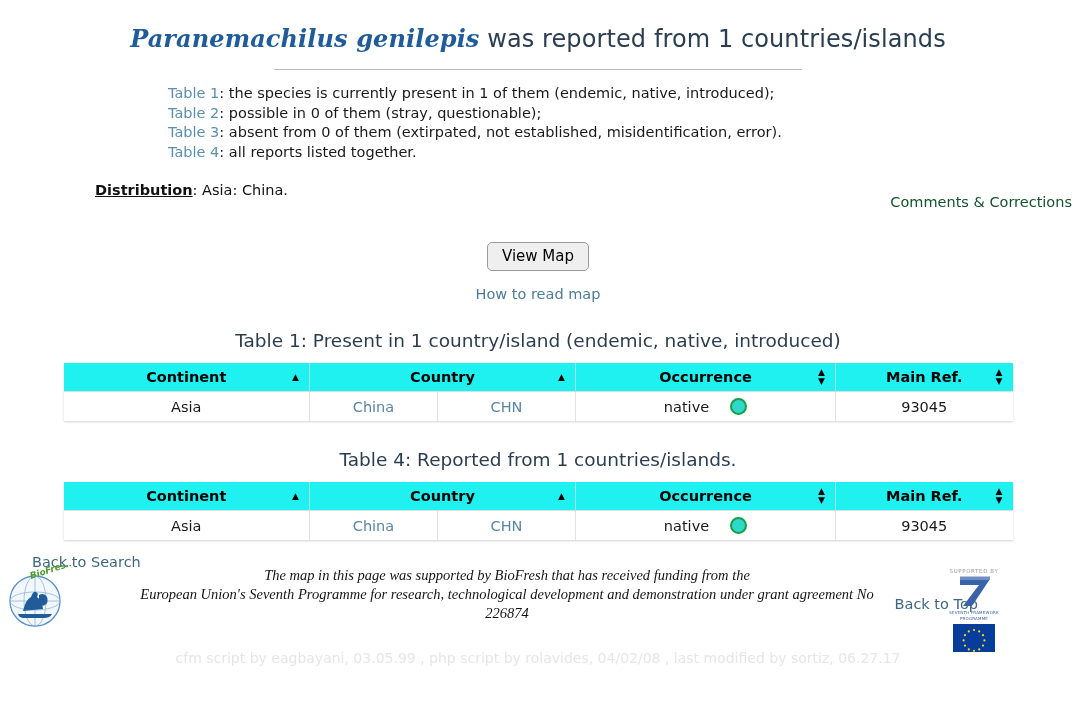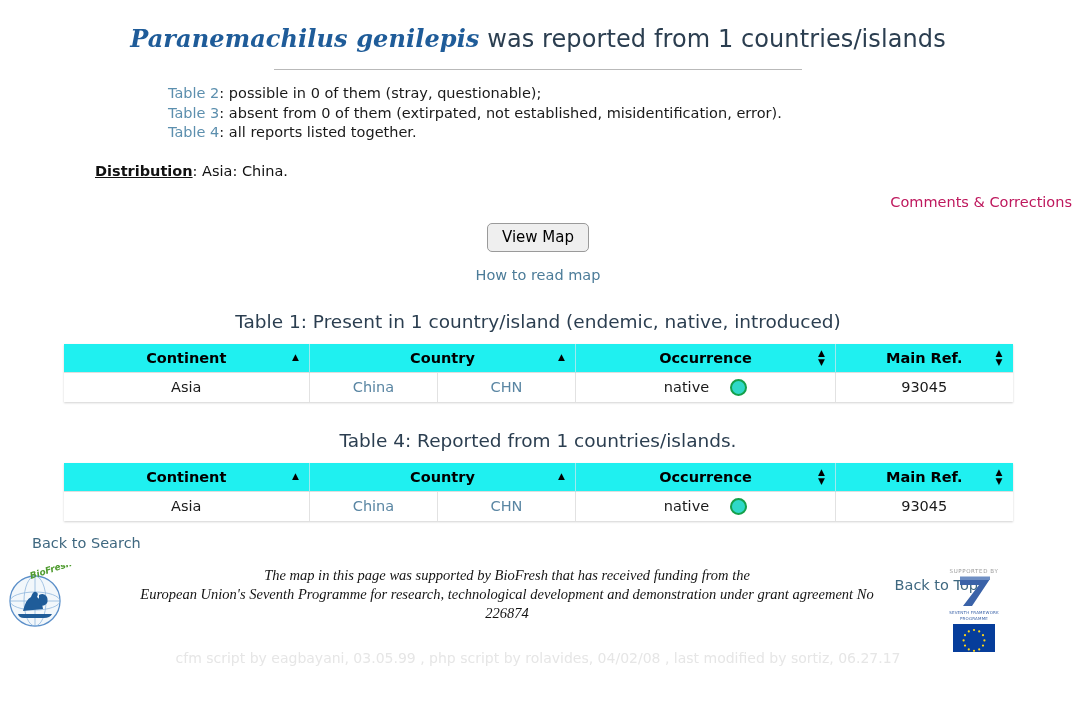--- a/index.html
+++ b/index.html
@@ -62,21 +62,21 @@
   .distribution .dist-label {
     font-weight: bold;
     text-decoration: underline;
   }
 
   
   .comments-link {
     position: absolute;
     right: 4px;
     top: 194px;
-    color: #be185d;
+    color: #14532d;
     font-size: 14.5px;
     text-decoration: none;
     cursor: pointer;
   }
 
   
   .map-block {
     margin-top: 44px;
     text-align: center;
   }
@@ -270,20 +270,23 @@
 </style>
 </head>
 <body>
 
 <div class="page-title">
   <span class="species-name">Paranemachilus genilepis</span><span> was reported from 1 countries/islands</span>
 </div>
 <div class="title-rule"></div>
 
 <div class="legend">
+  <div>
+    <a class="tlink">Table 1</a><span>: the species is currently present in 1 of them (endemic, native, introduced);</span>
+  </div>
   <div>
     <a class="tlink">Table 2</a><span>: possible in 0 of them (stray, questionable);</span>
   </div>
   <div>
     <a class="tlink">Table 3</a><span>: absent from 0 of them (extirpated, not established, misidentification, error).</span>
   </div>
   <div>
     <a class="tlink">Table 4</a><span>: all reports listed together.</span>
   </div>
 </div>

